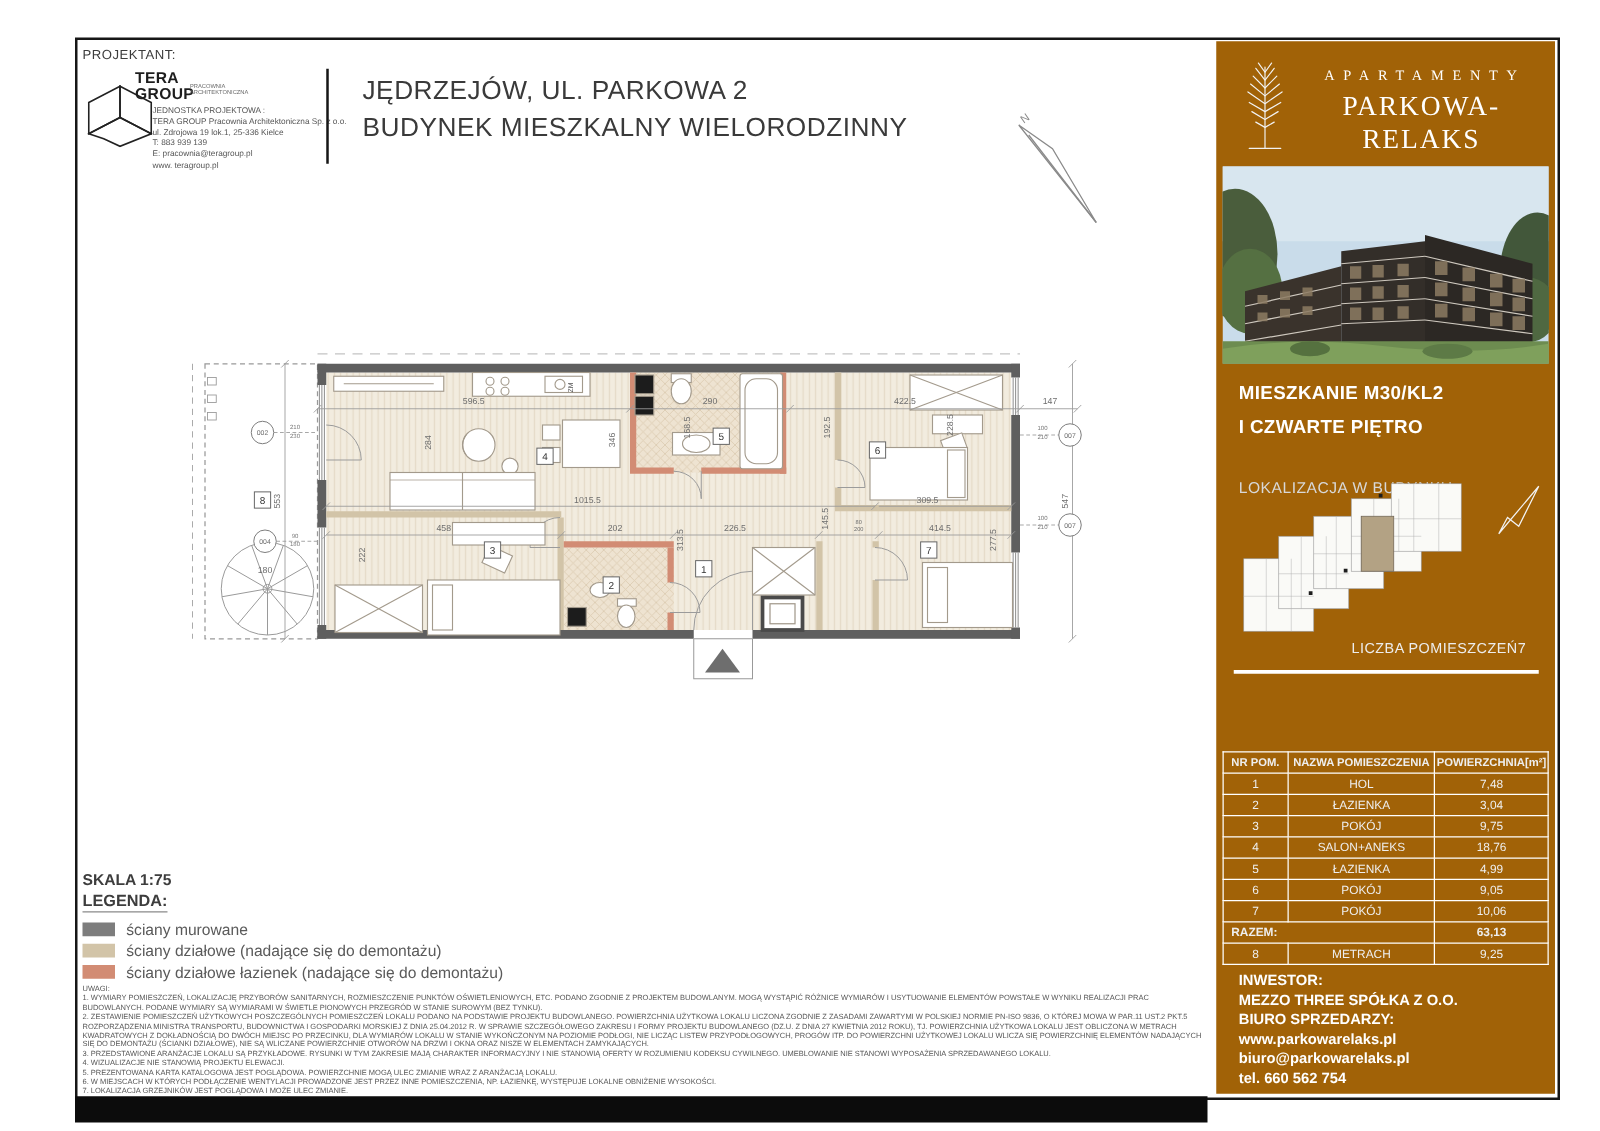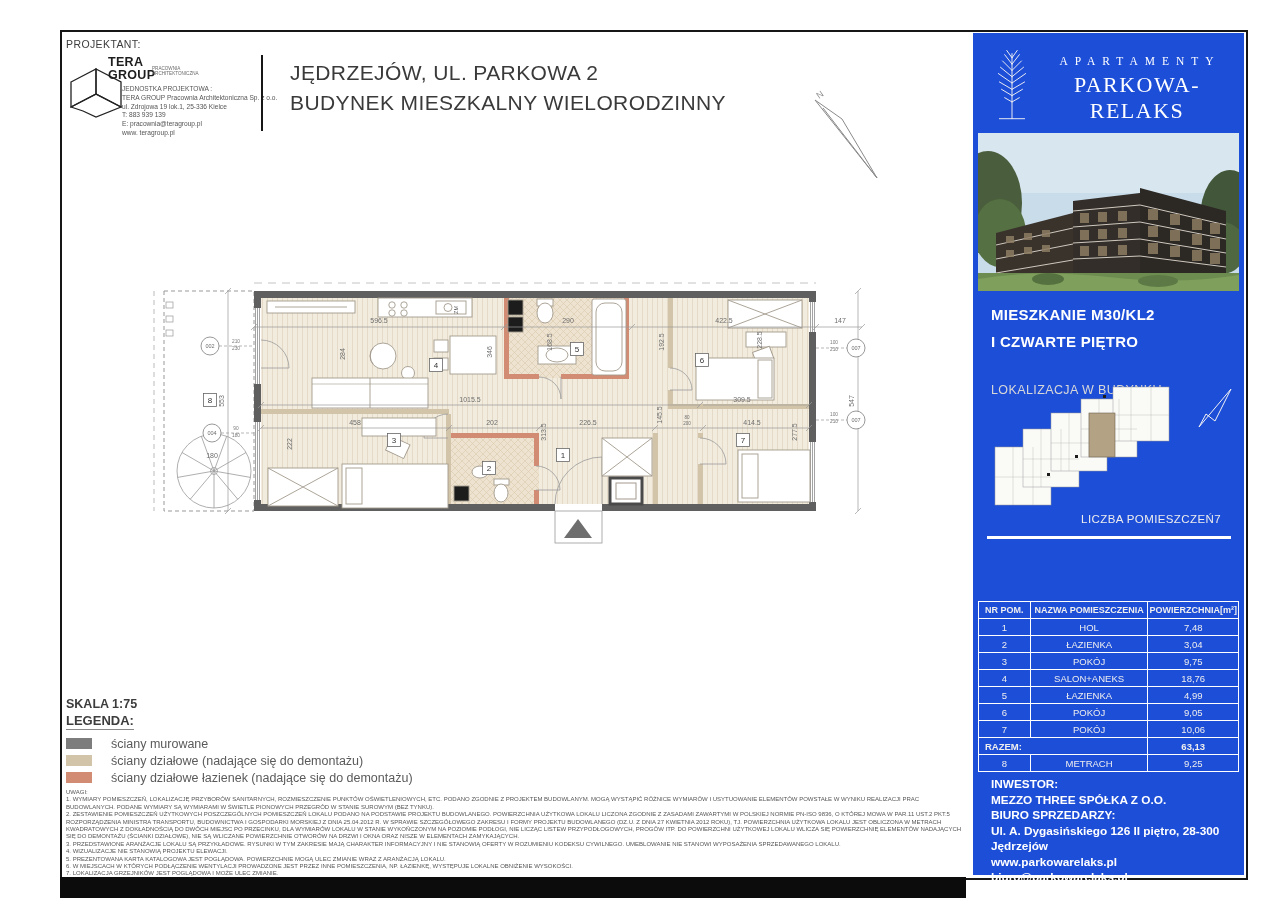--- a/index.html
+++ b/index.html
@@ -12,29 +12,29 @@
   
   .projektant{left:66px;top:38px;font-size:10.5px;letter-spacing:.4px;color:#3c3c3c;}
   .tera-name{left:108px;top:56px;font-size:12.5px;font-weight:bold;line-height:13px;color:#1d1d1d;letter-spacing:.3px;white-space:pre-line;}
   .tera-tag{left:152px;top:66px;font-size:4.6px;line-height:5.2px;color:#6a6a6a;white-space:pre-line;}
   .tera-details{left:122px;top:85px;font-size:6.6px;line-height:8.8px;color:#555;}
   .vdiv{left:261px;top:55px;width:2px;height:76px;background:#161616;}
   .sheet-title{left:290px;top:58px;font-size:21px;line-height:30px;color:#3a3a3a;letter-spacing:.4px;}
   
   .skala{left:66px;top:697px;font-size:12.5px;font-weight:bold;color:#3d3d3d;}
   .legenda{left:66px;top:713px;font-size:13px;font-weight:bold;color:#3d3d3d;border-bottom:1.5px solid #8a8a8a;padding-bottom:1px;}
-  .legend-row{display:flex;align-items:center;gap:19px;height:17px;}
+  .legend-row{display:flex;align-items:center;gap:9px;height:17px;}
   .legend-box{left:66px;top:735px;}
   .swatch{width:26px;height:11px;display:inline-block;}
   .legend-label{font-size:12.5px;color:#5a5a5a;}
   
   .uwagi{left:66px;top:789px;width:897px;font-size:6px;line-height:7.4px;color:#565656;}
   .uwagi div{white-space:normal;}
   
-  .panel{left:973px;top:33px;width:271px;height:842px;background:#1d4ed8;color:#f1f1f1;}
+  .panel{left:973px;top:33px;width:271px;height:842px;background:#a16207;color:#f1f1f1;}
   .brand-text{left:66px;top:22px;width:196px;text-align:center;font-family:"Liberation Serif",serif;color:#fff;}
   .brand-l1{font-size:11.5px;letter-spacing:7px;margin-left:6px;}
   .brand-l2{font-size:22px;letter-spacing:1.5px;margin-top:5px;}
   .apt-t1{left:18px;top:268px;font-size:15px;font-weight:bold;letter-spacing:.3px;color:#fff;line-height:27px;}
   .apt-sub{left:18px;top:350px;font-size:12.5px;color:#d8d8d8;letter-spacing:.4px;}
   .liczba-row{left:18px;top:480px;width:230px;display:flex;justify-content:flex-end;font-size:11.5px;letter-spacing:.4px;color:#ededed;}
   .white-rule{left:14px;top:503px;width:244px;height:3px;background:#fff;}
   
   table.rooms{left:5px;top:568px;width:261px;border-collapse:collapse;position:absolute;font-size:9.5px;color:#eee;padding-left:48px;}
   table.rooms td,table.rooms th{border:1px solid #fff;text-align:center;padding:2.5px 2px;font-weight:normal;}
@@ -560,20 +560,19 @@
             <td>METRACH</td>
             <td>9,25</td>
           </tr>
     </tbody>
       </table>
 
     <div class="abs investor">
       <div>INWESTOR:</div>
       <div>MEZZO THREE SPÓŁKA Z O.O.</div>
       <div>BIURO SPRZEDARZY:</div>
-      <div>Ul. A. Dygasińskiego 126 II piętro, 28-300 Jędrzejów</div>
       <div>www.parkowarelaks.pl</div>
       <div>biuro@parkowarelaks.pl</div>
       <div>tel. 660 562 754</div>
     </div>
   </div>
 
 </div>
 
 </body></html>

